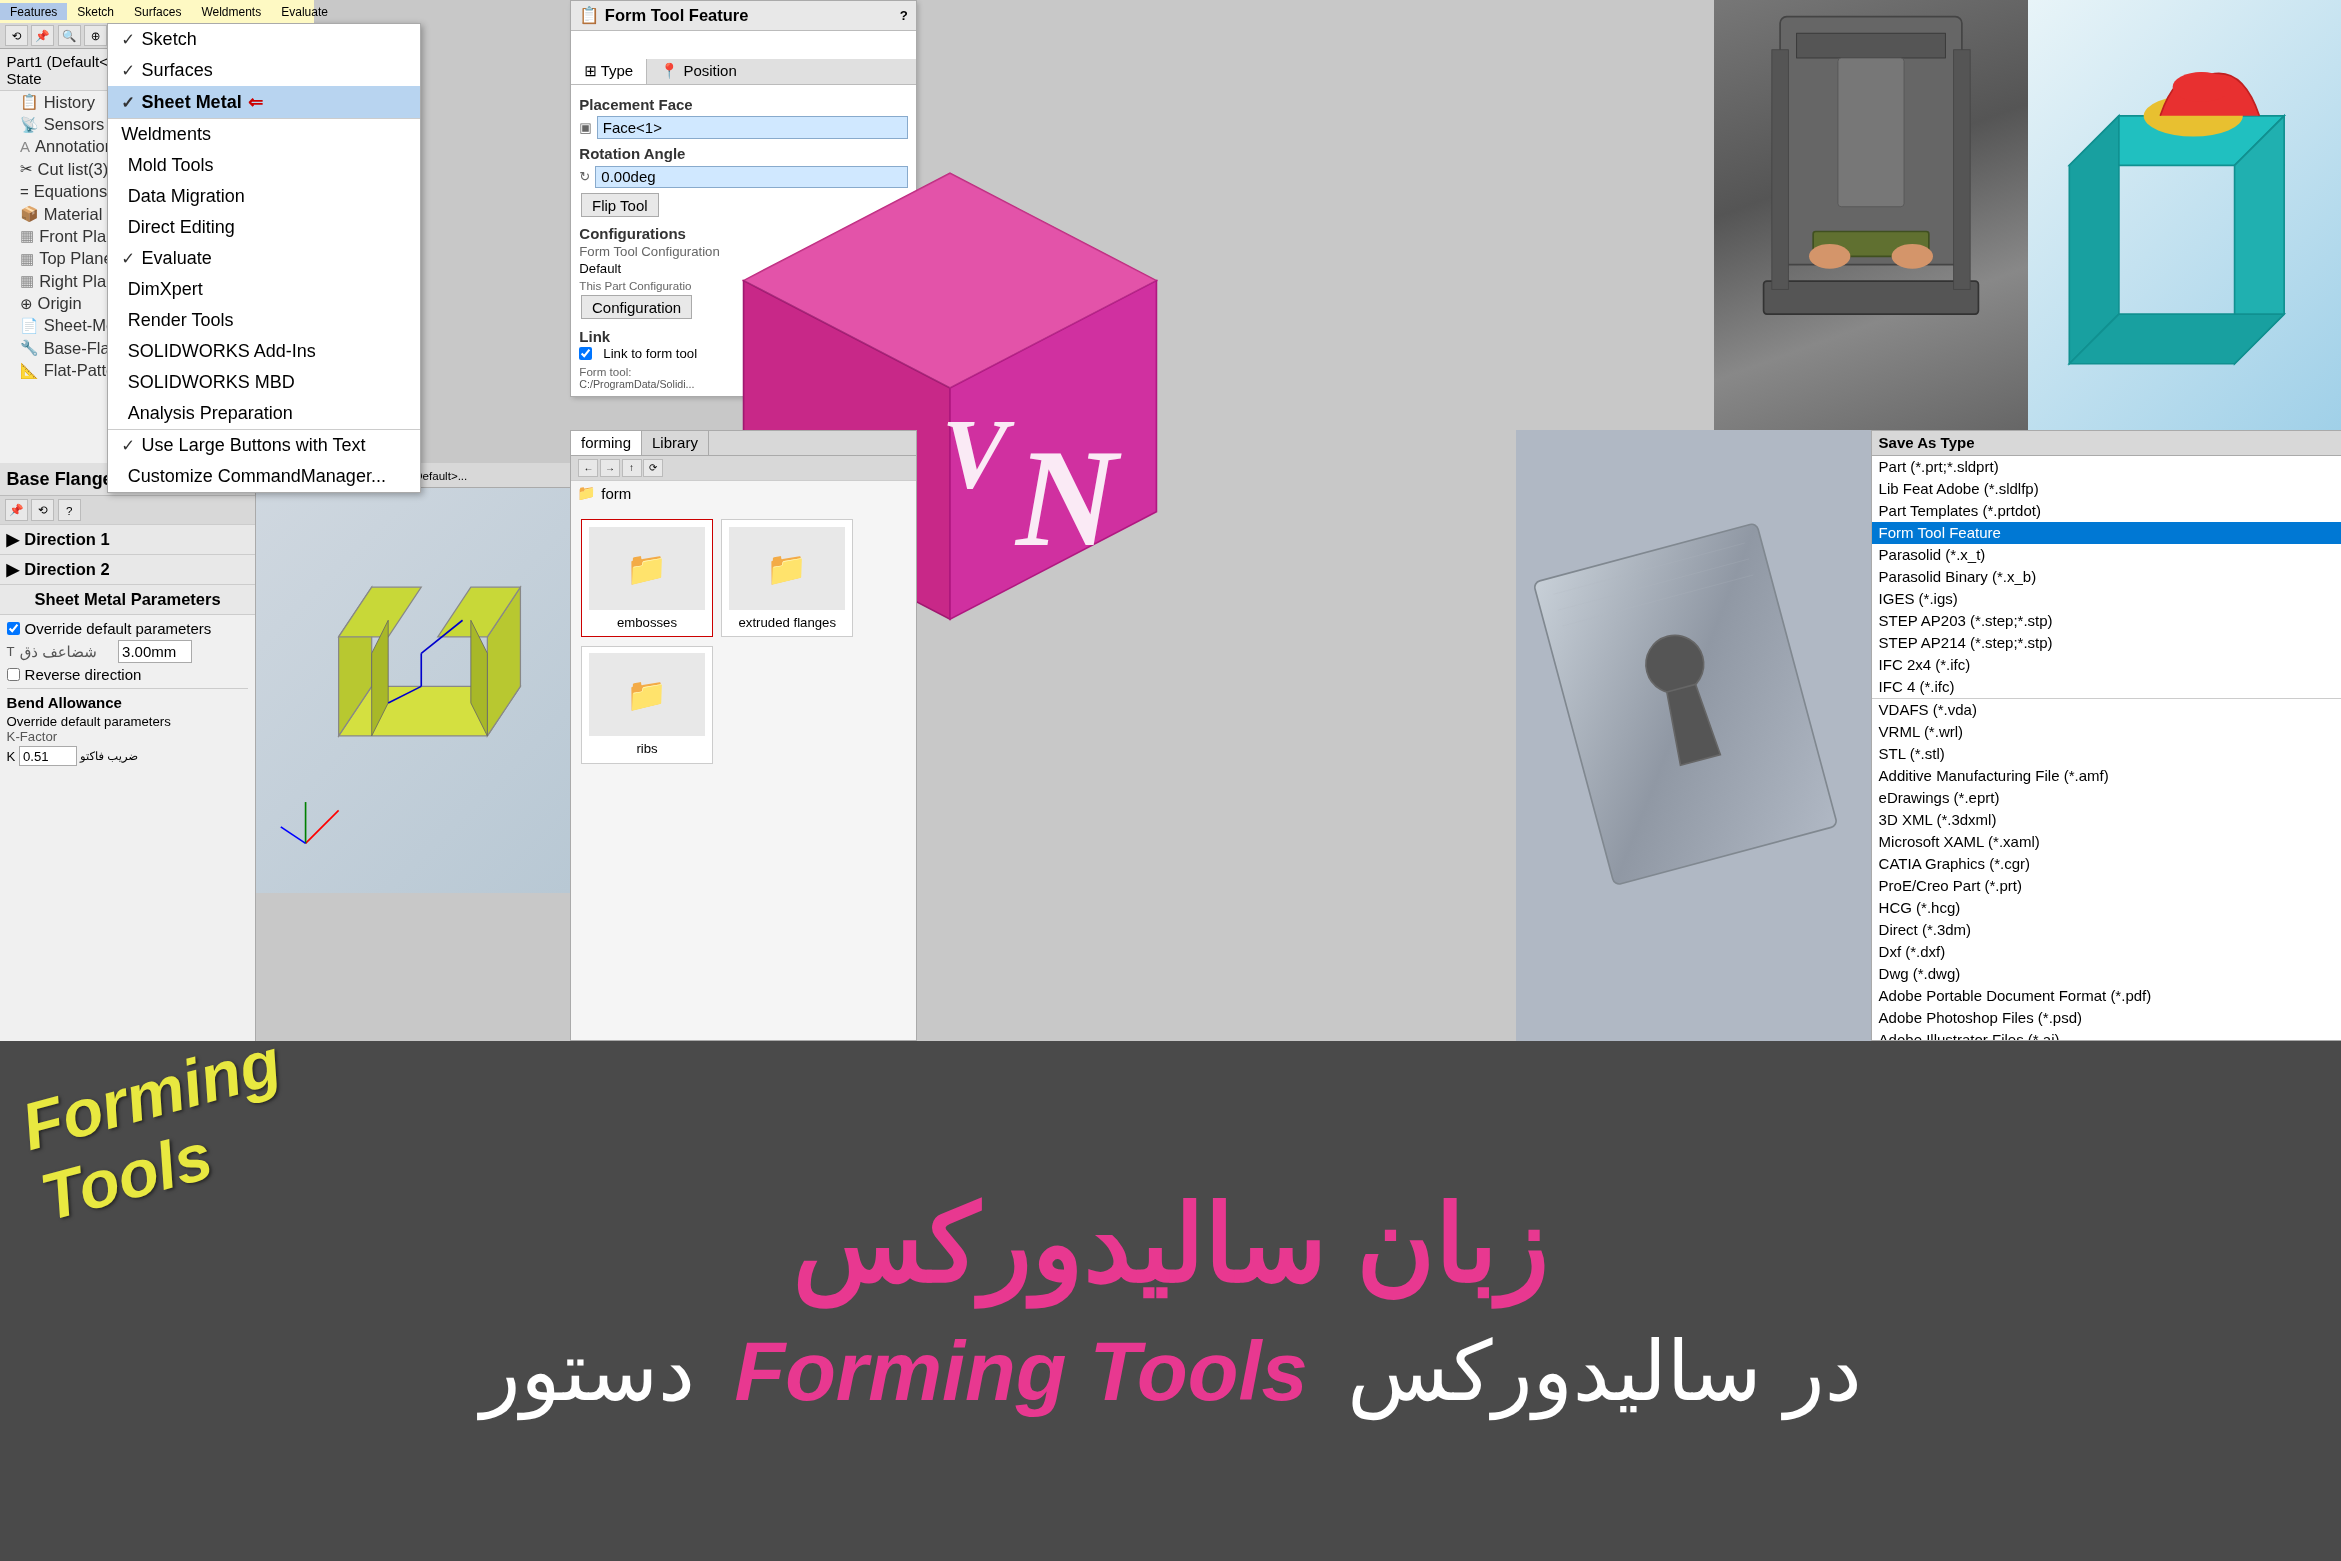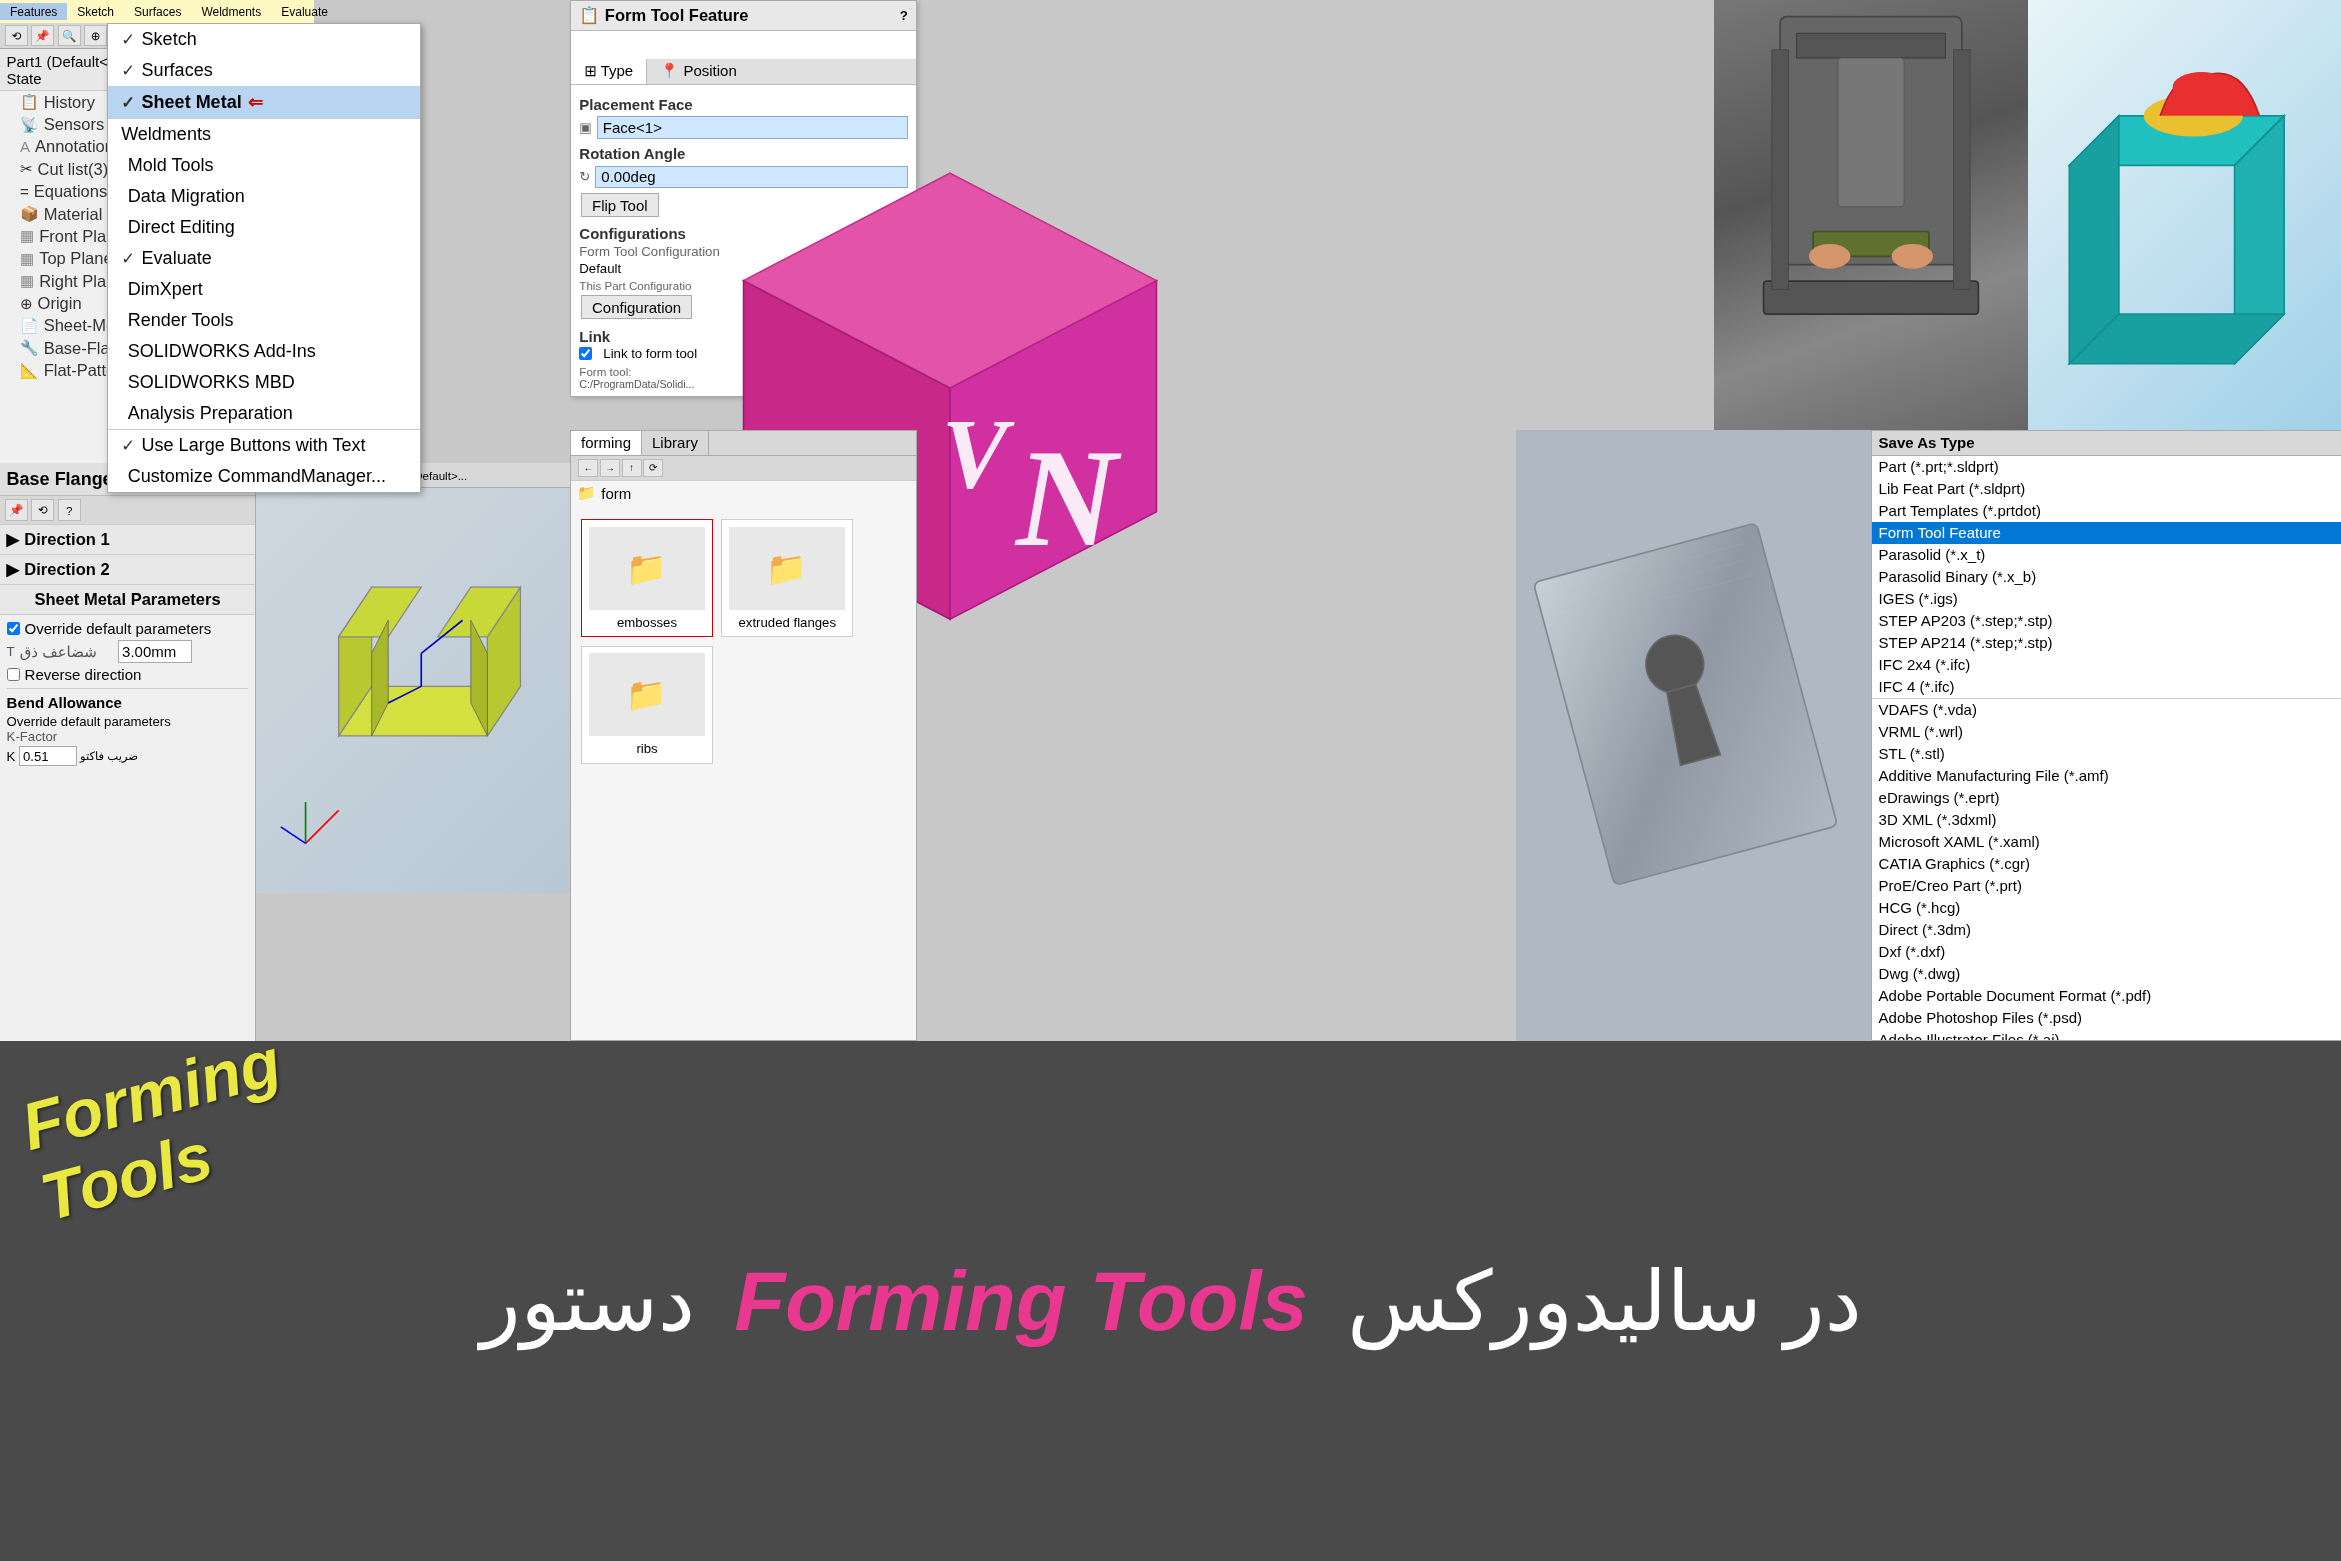--- a/index.html
+++ b/index.html
@@ -643,21 +643,21 @@
         <ellipse cx="200" cy="140" rx="60" ry="25" fill="#e8c030"></ellipse>
         <path d="M 160 140 Q 180 80 220 90 Q 260 80 280 140" fill="#e83030" stroke="#c02020" stroke-width="2"></path>
         <ellipse cx="210" cy="105" rx="35" ry="18" fill="#e83030"></ellipse>
       </svg>
     </div>
   </div>
 
   <div class="file-list-panel">
     <div style="background:#d8d8d8;padding:3.3px 6.6px;font-size:15px;font-weight:bold;border-bottom:0.8px solid #aaa;">Save As Type</div>
     <div class="file-list-item">Part (*.prt;*.sldprt)</div>
-    <div class="file-list-item">Lib Feat Part (*.sldprt)</div>
+    <div class="file-list-item">Lib Feat Adobe (*.sldlfp)</div>
     <div class="file-list-item">Part Templates (*.prtdot)</div>
     <div class="file-list-item selected">Form Tool Feature</div>
     <div class="file-list-item">Parasolid (*.x_t)</div>
     <div class="file-list-item">Parasolid Binary (*.x_b)</div>
     <div class="file-list-item">IGES (*.igs)</div>
     <div class="file-list-item">STEP AP203 (*.step;*.stp)</div>
     <div class="file-list-item">STEP AP214 (*.step;*.stp)</div>
     <div class="file-list-item">IFC 2x4 (*.ifc)</div>
     <div class="file-list-item">IFC 4 (*.ifc)</div>
     <div style="border-top:0.8px solid #ccc;"></div>
@@ -749,20 +749,21 @@
 
 </div>
 
 <div class="bottom-section">
 
   <div class="forming-tools-diagonal">
     <div>Forming</div>
     <div>Tools</div>
   </div>
 
+  <div class="arabic-title">زبان ساليدورکس</div>
 
   <div class="subtitle-text">
     <span>دستور</span>
     <span class="forming-tools-inline" style="font-style:italic;font-weight:bold;margin:0 16.5px;">Forming Tools</span>
     <span>در ساليدورکس</span>
   </div>
 </div>
 
 
 </body></html>

